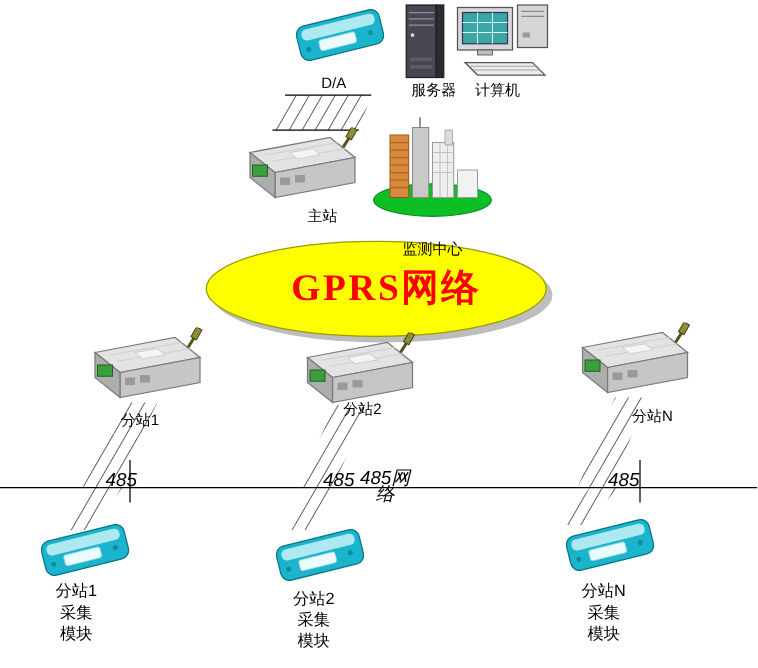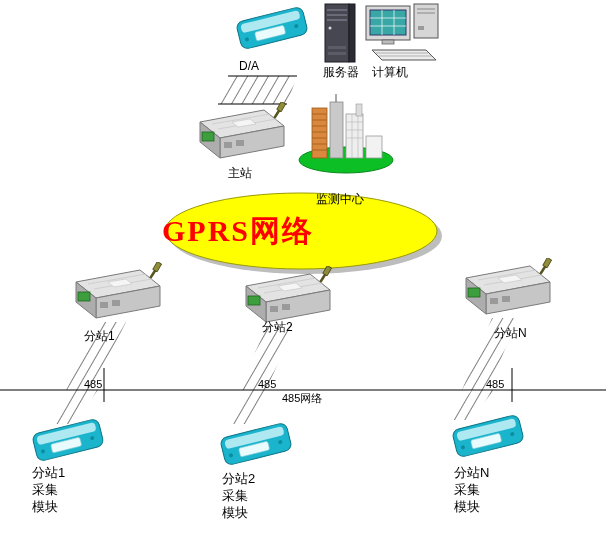--- a/index.html
+++ b/index.html
@@ -11,24 +11,24 @@
     background: #ffffff;
     overflow: hidden;
     font-family: "Liberation Sans", sans-serif;
   }
   .layer { position:absolute; left:0; top:0; }
   .lbl {
     position: absolute;
     color: #000;
     font-size: 12px;
     line-height: 15px;
-    text-align: left;
+    text-align: center;
     white-space: pre-line;
   }
-  .lbl.small { font-size: 11px; line-height: 13px; }
+  .lbl.small { font-size: 15px; line-height: 13px; font-style: italic; }
   .lbl.tri   { font-size: 13px; line-height: 17px; }
   .lbl.big {
     font-size: 30px;
     font-weight: bold;
     color: #ff0000;
     font-family: "Liberation Serif", serif;
     letter-spacing: 2px;
     line-height: 36px;
   }
 </style>
@@ -156,29 +156,29 @@
     <use href="#sym-cyan" x="216" y="418" width="80" height="50"></use>
     <use href="#sym-cyan" x="448" y="410" width="80" height="50"></use>
   </svg>
 
   <div class="lbl" style="left:239px;top:59px;width:56px">D/A</div>
   <div class="lbl" style="left:323px;top:65px;width:48px">服务器</div>
   <div class="lbl" style="left:372px;top:65px;width:52px">计算机</div>
   <div class="lbl" style="left:228px;top:166px;width:60px">主站</div>
   <div class="lbl" style="left:316px;top:192px;width:60px">监测中心</div>
 
-  <div class="lbl big" style="left:162px;top:213px;width:270px">GPRS网络</div>
+  <div class="lbl big" style="left:174px;top:213px;width:270px">GPRS网络</div>
 
   <div class="lbl" style="left:84px;top:329px;width:56px">分站1</div>
   <div class="lbl" style="left:262px;top:320px;width:56px">分站2</div>
   <div class="lbl" style="left:494px;top:326px;width:56px">分站N</div>
 
   <div class="lbl small" style="left:84px;top:378px;width:26px">485</div>
   <div class="lbl small" style="left:258px;top:378px;width:26px">485</div>
-  <div class="lbl small" style="left:282px;top:392px;width:52px">485网络</div>
+  <div class="lbl small" style="left:282px;top:376px;width:52px">485网络</div>
   <div class="lbl small" style="left:486px;top:378px;width:26px">485</div>
 
   <div class="lbl tri" style="left:32px;top:464px;width:58px">分站1
 采集
 模块</div>
   <div class="lbl tri" style="left:222px;top:470px;width:58px">分站2
 采集
 模块</div>
   <div class="lbl tri" style="left:454px;top:464px;width:58px">分站N
 采集

